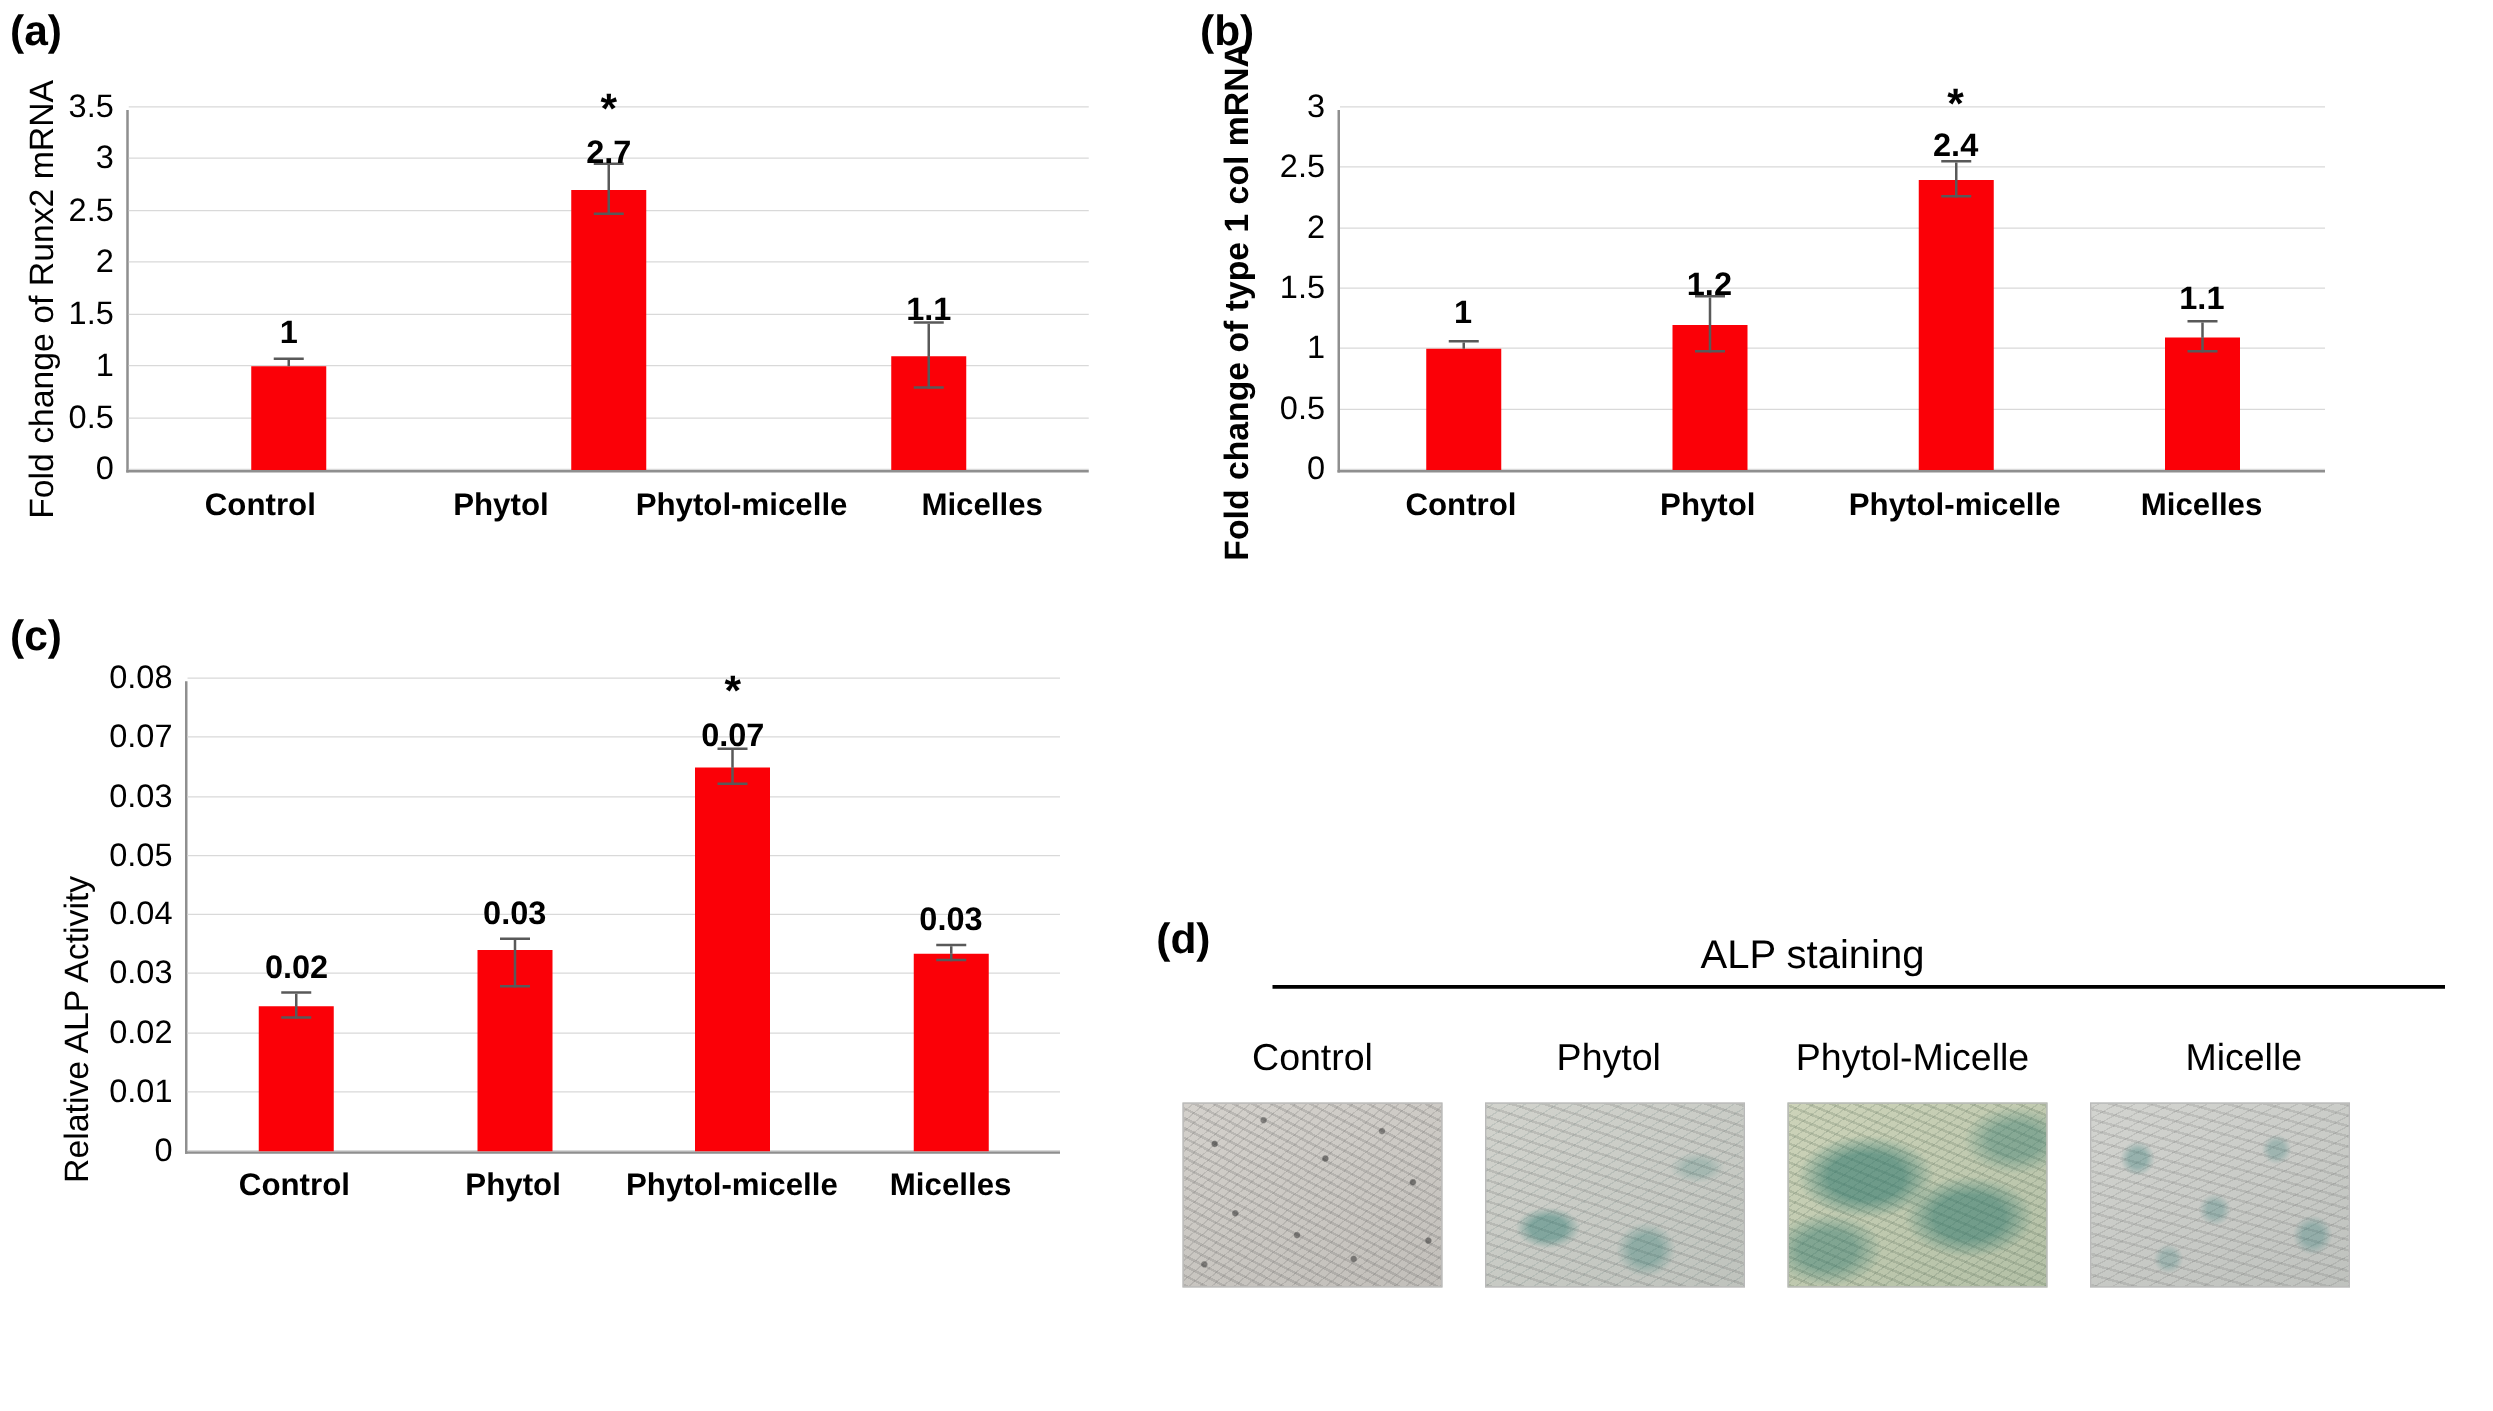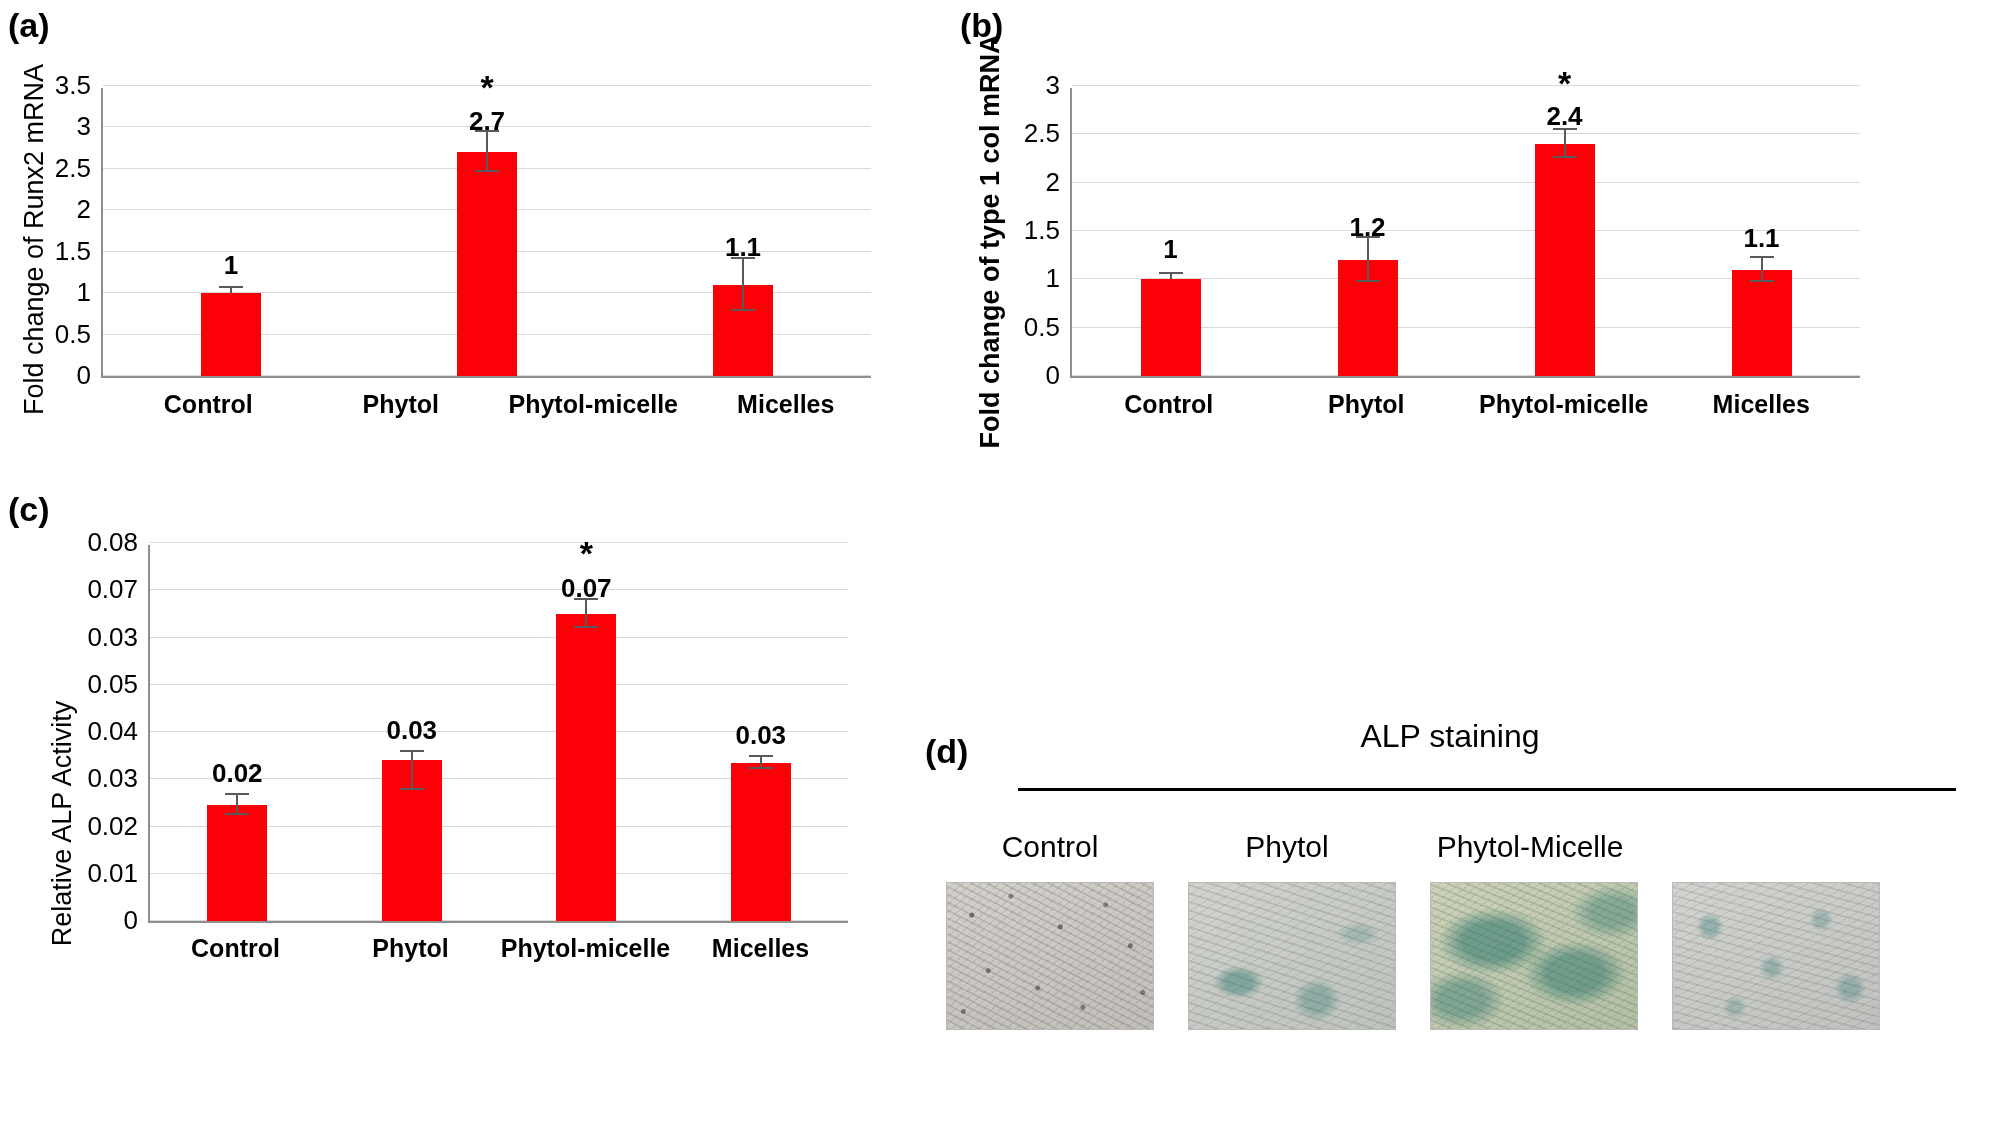--- a/index.html
+++ b/index.html
@@ -108,20 +108,21 @@
   .xlabels > div {
     flex: 1 1 0;
     text-align: center;
   }
 
   
   #panel-d-title {
     position: absolute;
     font-size: 32px;
     white-space: nowrap;
+    margin-top: 27px;
   }
   #panel-d-rule {
     position: absolute;
     height: 3px;
     background: #000;
   }
   .img-caption {
     position: absolute;
     font-size: 30px;
     text-align: center;
@@ -430,18 +431,19 @@
 <div class="panel" style="left:900px;top:700px;width:1094px;height:429px;">
   <div class="panel-letter" style="position:absolute;left:25px;top:32px;">(d)</div>
 
   <div id="panel-d-title" style="left:310px;top:18px;width:480px;text-align:center;">ALP staining</div>
 
   <div id="panel-d-rule" style="left:118px;top:88px;width:938px;"></div>
 
   <div class="img-caption" style="left:20px;top:130px;width:260px;">Control</div>
   <div class="img-caption" style="left:258px;top:130px;width:258px;">Phytol</div>
   <div class="img-caption" style="left:480px;top:130px;width:300px;">Phytol-Micelle</div>
+  <div class="img-caption" style="left:760px;top:130px;width:270px;">Micelle</div>
 
   <div class="micro m0" style="left:46px;top:182px;"></div>
   <div class="micro m1" style="left:288px;top:182px;"></div>
   <div class="micro m2" style="left:530px;top:182px;"></div>
   <div class="micro m3" style="left:772px;top:182px;"></div>
 </div>
 
 </body></html>

